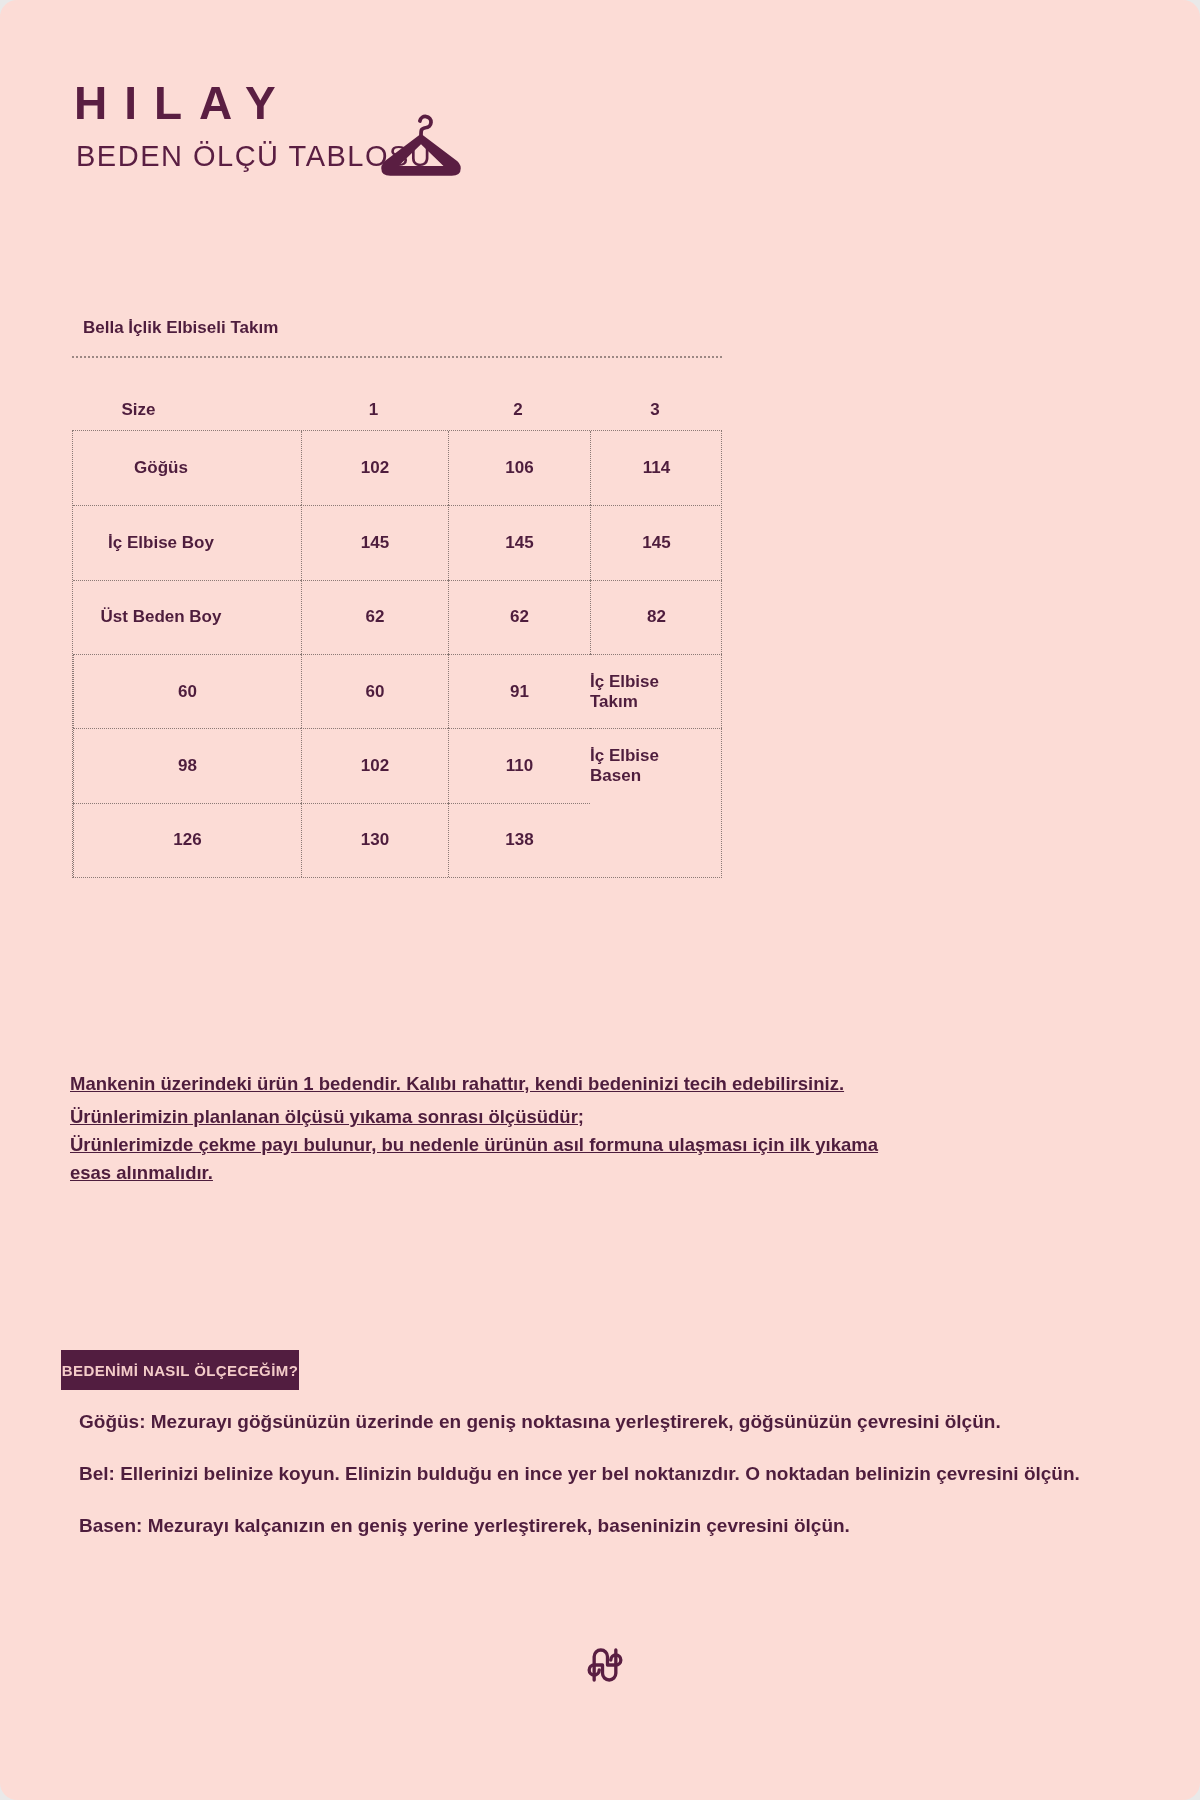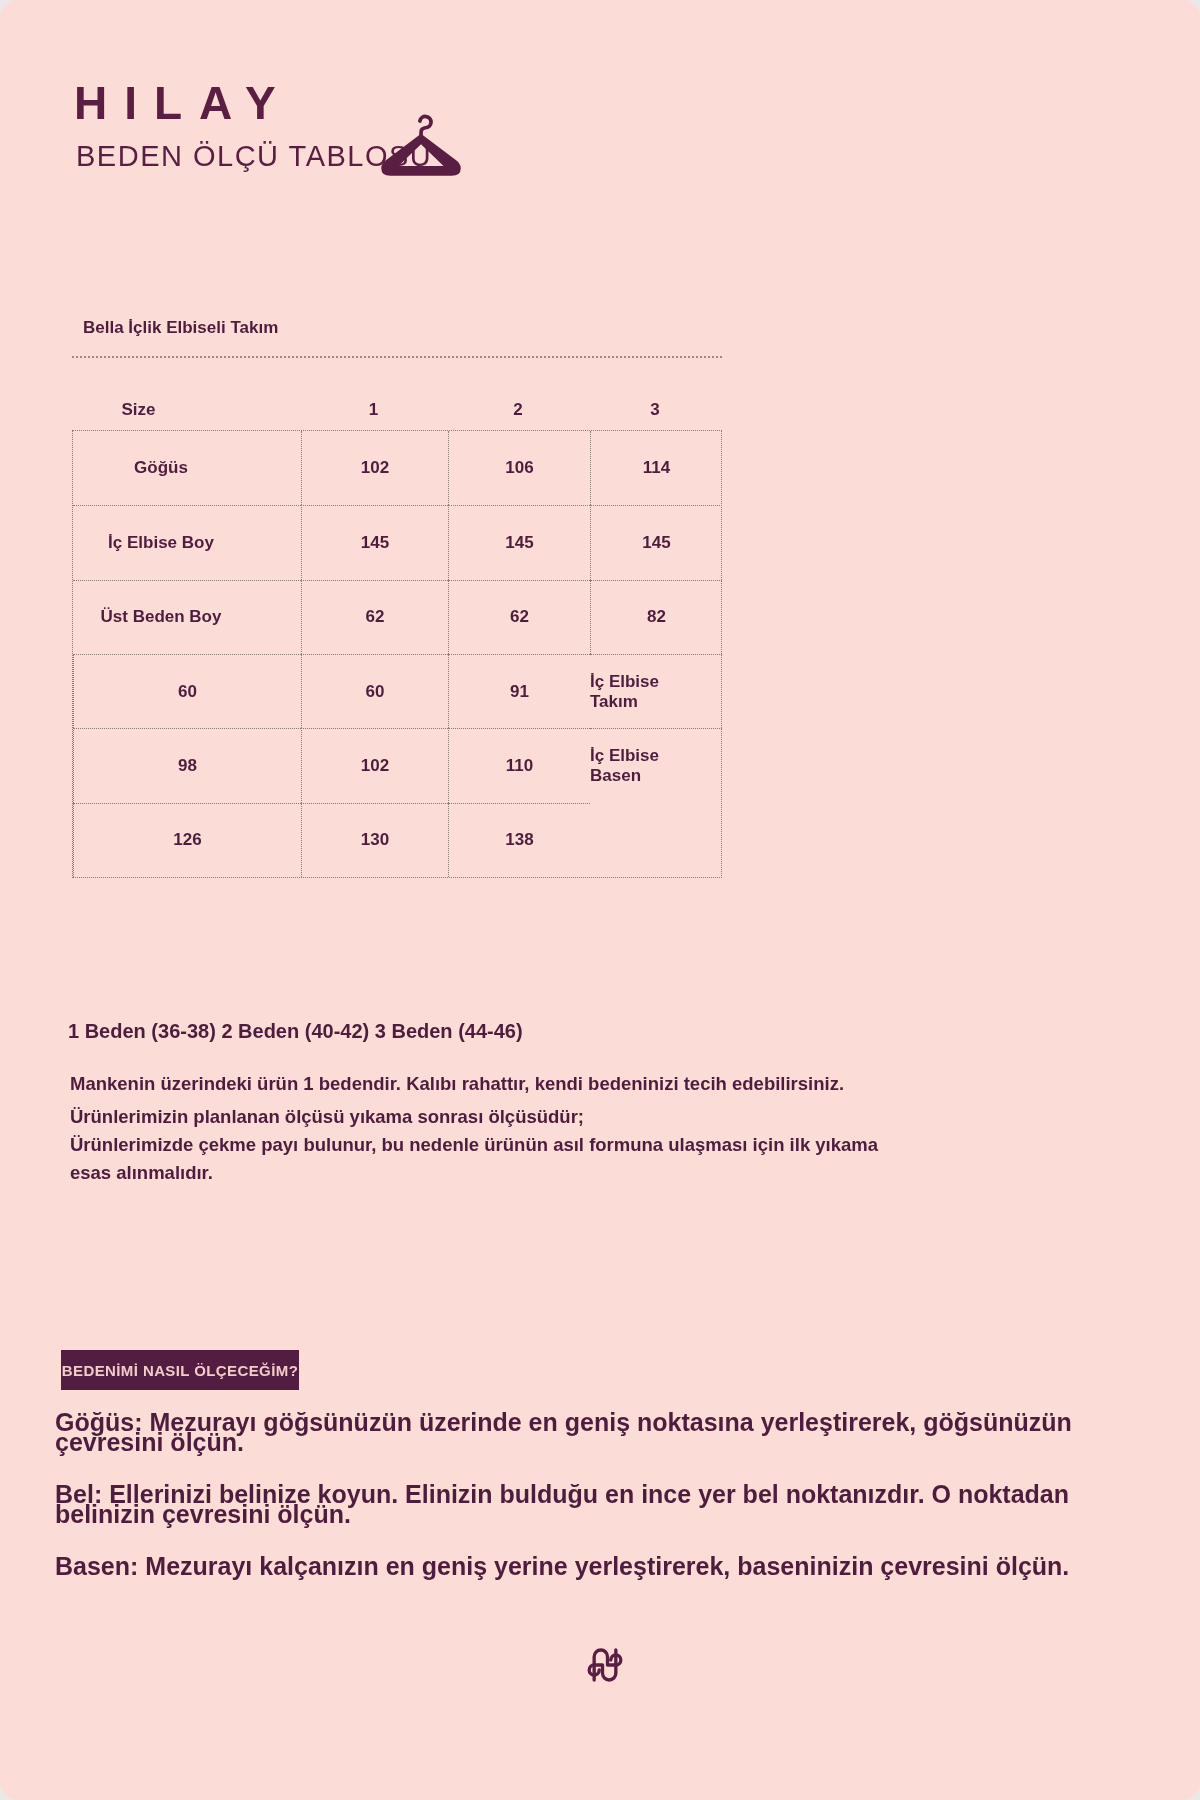--- a/index.html
+++ b/index.html
@@ -78,39 +78,40 @@
 
   
   .size-legend{
     position:absolute;left:68px;top:1020px;
     font-size:20px;font-weight:bold;color:var(--text);
   }
   .notes{
     position:absolute;left:70px;top:1070px;width:860px;
     font-size:18.5px;font-weight:bold;color:var(--text);
     line-height:28px;
+    text-decoration:underline;
   }
   .notes .note-first{margin-bottom:5px;}
 
   
   .measure-button{
     position:absolute;left:61px;top:1350px;
     width:238px;height:40px;
     background:var(--btn-bg);color:var(--btn-text);
     display:flex;align-items:center;justify-content:center;
     font-family:"Liberation Sans", sans-serif;
     font-size:15px;font-weight:bold;letter-spacing:.4px;
     border:none;cursor:pointer;
   }
   .instructions{
     position:absolute;left:55px;top:1412px;width:1110px;
   }
   .instructions .instruction{
-    font-size:25px;font-weight:bold;color:var(--text);
-    line-height:20px;margin-bottom:32px;
+    font-size:19px;font-weight:bold;color:var(--text);
+    line-height:20px;margin-bottom:32px;margin-left:24px;
   }
 
   
   .monogram{
     position:absolute;left:585px;top:1645px;width:40px;height:40px;
   }
 </style>
 </head>
 <body>
 
@@ -158,21 +159,20 @@
     <div class="cell">98</div>
     <div class="cell">102</div>
     <div class="cell">110</div>
 
     <div class="cell first-col">İç Elbise Basen</div>
     <div class="cell">126</div>
     <div class="cell">130</div>
     <div class="cell">138</div>
   </div>
 
-  <div class="size-legend">1 Beden (36-38) 2 Beden (40-42) 3 Beden (44-46)</div>
   <div class="notes">
     <div class="note-line note-first">Mankenin üzerindeki ürün 1 bedendir. Kalıbı rahattır, kendi bedeninizi tecih edebilirsiniz.</div>
     <div class="note-line">Ürünlerimizin planlanan ölçüsü yıkama sonrası ölçüsüdür;</div>
     <div class="note-line">Ürünlerimizde çekme payı bulunur, bu nedenle ürünün asıl formuna ulaşması için ilk yıkama</div>
     <div class="note-line">esas alınmalıdır.</div>
   </div>
 
   <button class="measure-button">BEDENİMİ NASIL ÖLÇECEĞİM?</button>
   <div class="instructions">
     <div class="instruction">Göğüs: Mezurayı göğsünüzün üzerinde en geniş noktasına yerleştirerek, göğsünüzün çevresini ölçün.</div>

